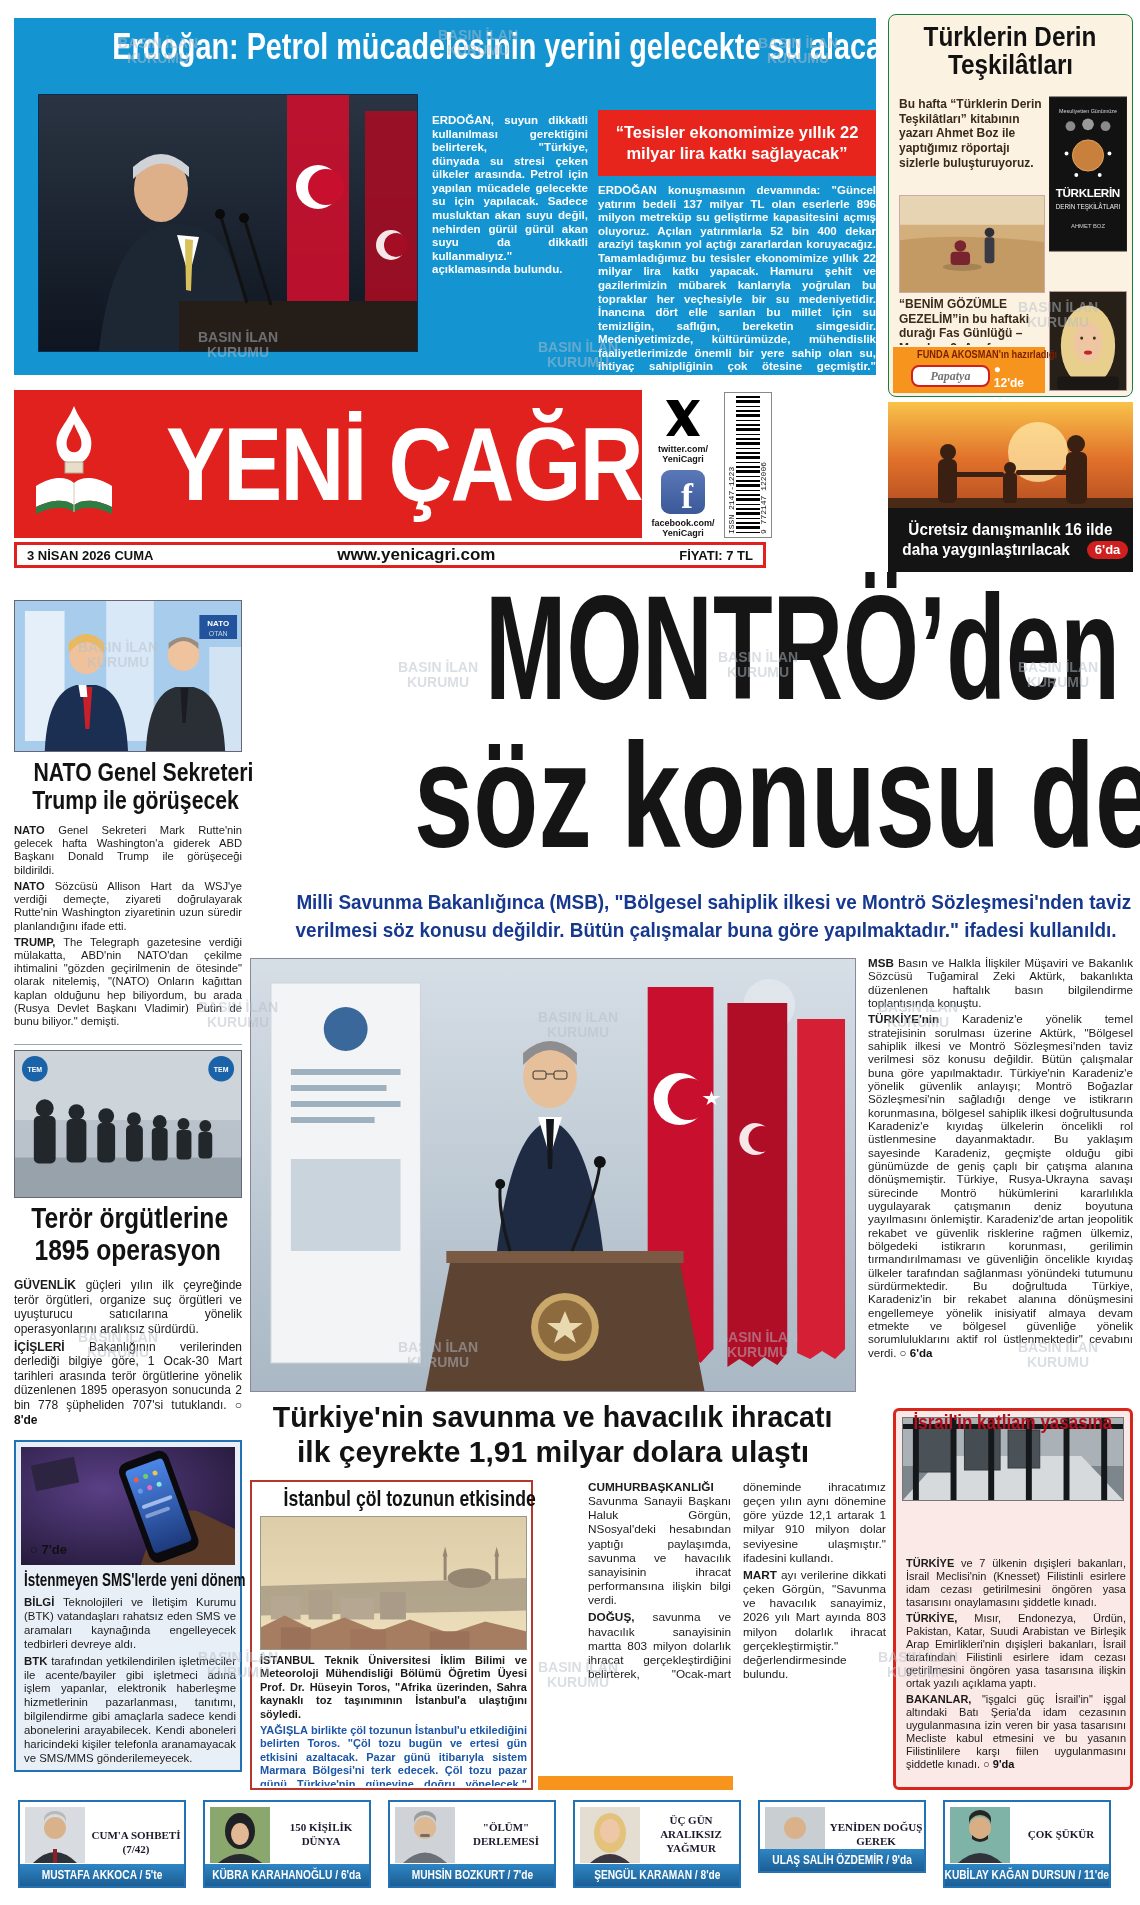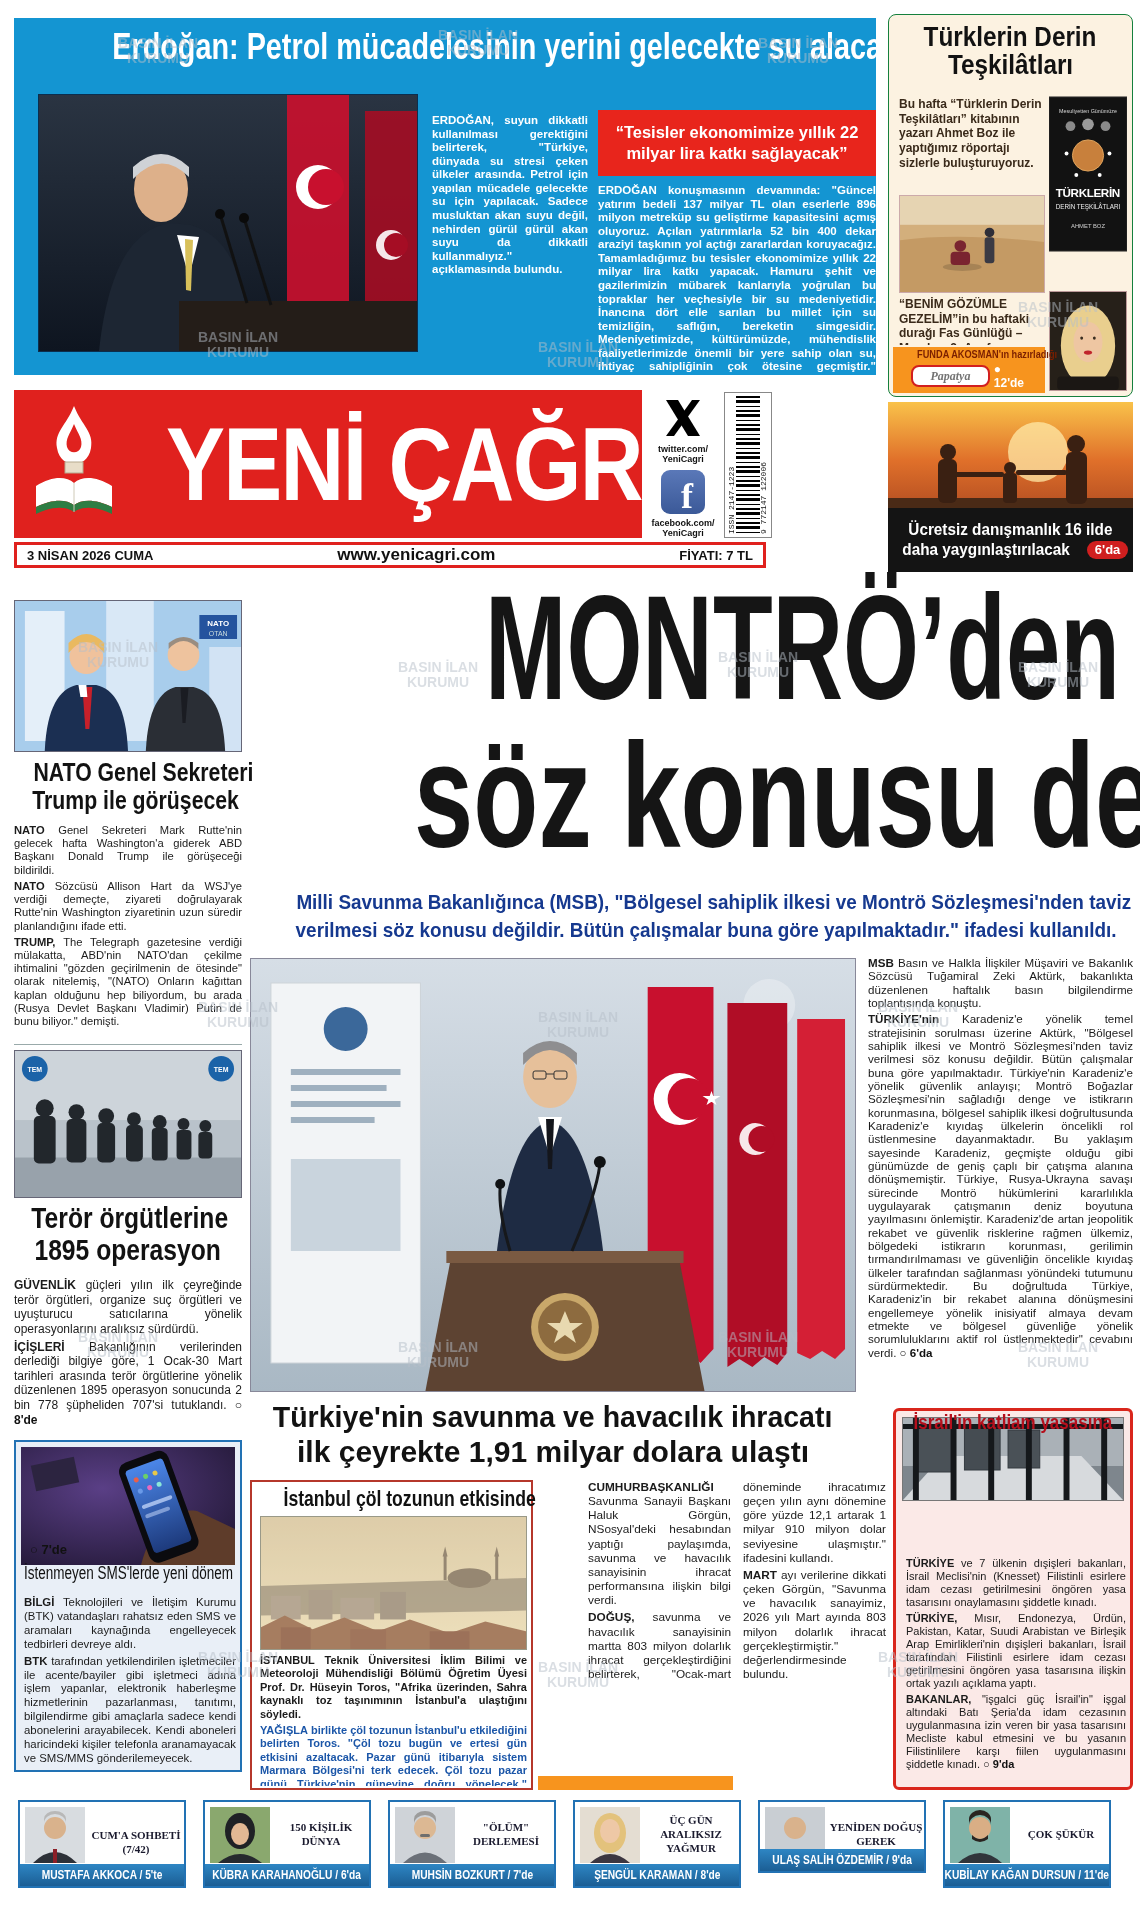--- a/index.html
+++ b/index.html
@@ -481,21 +481,21 @@
             <circle cx="146" cy="26" r="2.5" fill="#e8c84a"></circle>
           <circle cx="126" cy="38" r="2.5" fill="#6a9ae8"></circle>
             <circle cx="136" cy="38" r="2.5" fill="#e86ac0"></circle>
             <circle cx="146" cy="38" r="2.5" fill="#8ae8d8"></circle>
           <rect x="122" y="52" width="32" height="4" rx="2" fill="#cfe0ff" opacity=".7"></rect>
             <rect x="122" y="62" width="26" height="4" rx="2" fill="#cfe0ff" opacity=".5"></rect>
         </g>
       </svg>
     </div>
     <b class="abs pageref" style="left:14px;top:100px;font-size:13px">○ 7'de</b>
-    <div class="abs" style="left:8px;top:121px;width:214px;font-size:18px;font-weight:normal">
+    <div class="abs" style="left:8px;top:128px;width:214px;font-size:18px;font-weight:bold">
       <span class="cx" style="transform:scaleX(.75);transform-origin:left center">İstenmeyen SMS'lerde yeni dönem</span>
     </div>
     <div class="abs bodytext just" style="left:8px;top:154px;width:212px;height:172px;font-size:11.4px;line-height:1.22;overflow:hidden">
       <p><b class="lead">BİLGİ</b> <span>Teknolojileri ve İletişim Kurumu (BTK) vatandaşları rahatsız eden SMS ve aramaları kaynağında engelleyecek tedbirleri devreye aldı.</span></p>
       <p><b class="lead">BTK</b> <span>tarafından yetkilendirilen işletmeciler ile acente/bayiler gibi işletmeci adına işlem yapanlar, elektronik haberleşme hizmetlerinin pazarlanması, tanıtımı, bilgilendirme gibi amaçlarla sadece kendi abonelerini arayabilecek. Kendi aboneleri haricindeki kişiler telefonla aranamayacak ve SMS/MMS gönderilemeyecek.</span></p>
     </div>
   </div>
 
   <div class="abs colbox" style="left:18px;top:1800px;width:168px;height:88px">
     <div class="abs photo" style="left:5px;top:5px;width:60px;height:56px">

